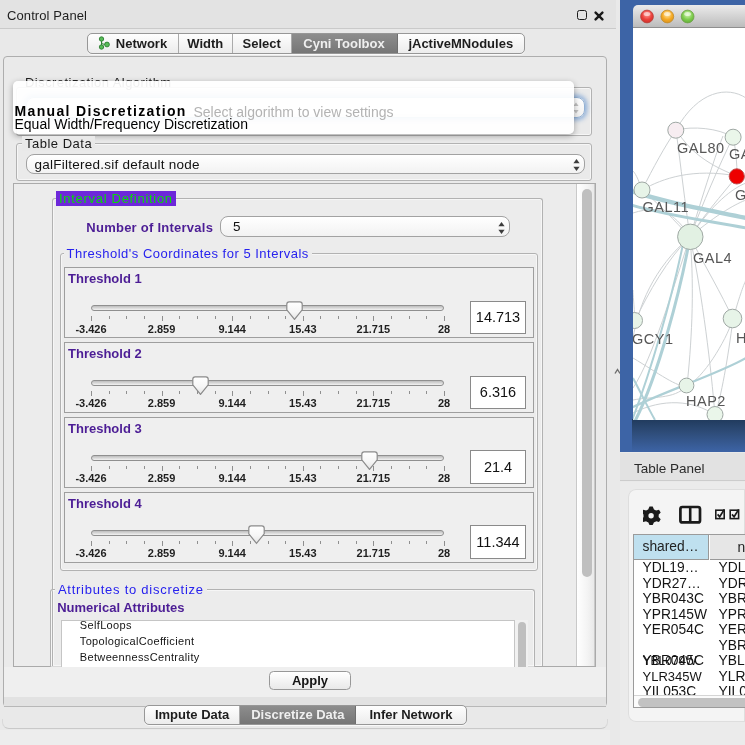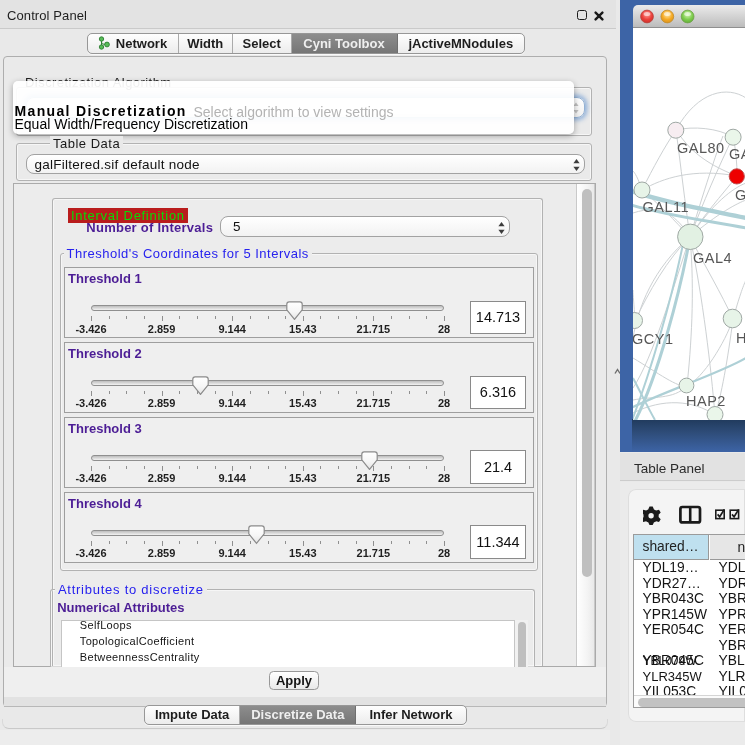--- a/index.html
+++ b/index.html
@@ -53,35 +53,35 @@
     <path d="M3 0.5 L5.6 4 H0.4 Z" fill="#c0c0c0"></path>
     <path d="M3 11.5 L0.4 8 H5.6 Z" fill="#c0c0c0"></path>
   </svg>
 
 <div class="abs" style="left:13px;top:81px;width:561px;height:53px;background:rgba(255,255,255,0.93);border-radius:5px;box-shadow:0 2px 6px rgba(0,0,0,0.32);"></div>
 <div class="abs" style="left:13px;top:88.2px;width:561px;height:16px;font-size:14px;line-height:16px;color:#b3b3b3;text-align:center;margin-top:16px;">Select algorithm to view settings</div>
 <div class="abs" style="left:14.5px;top:102.9px;font-size:14px;line-height:16px;font-weight:700;letter-spacing:1.35px;color:#000;">Manual Discretization</div>
 <div class="abs" style="left:14.5px;top:116px;font-size:14px;line-height:16px;color:#000;">Equal Width/Frequency Discretization</div>
 
 <div class="abs etch" style="left:16px;top:143px;width:576px;height:37.5px;"></div>
-<div class="glabel" style="left:22px;top:135.7px;color:#1a1a1a;letter-spacing:0.5px;margin-left:28px;">Table Data</div>
+<div class="glabel" style="left:22px;top:135.7px;color:#1a1a1a;letter-spacing:0.5px;">Table Data</div>
 <div class="combo" style="left:25.5px;top:154.4px;width:559.5px;height:19.8px;border-radius:8px;">
     <span style="position:absolute;left:8px;top:1.5px;letter-spacing:0.25px;">galFiltered.sif default node</span>
   </div>
 <svg class="abs" style="left:572.5px;top:158.5px;" width="7" height="12" viewBox="0 0 7 12">
     <path d="M3.5 0 L6.6 4.3 H0.4 Z" fill="#3c3c3c"></path>
     <path d="M3.5 12 L0.4 7.7 H6.6 Z" fill="#3c3c3c"></path>
   </svg>
 
 <div class="abs" style="left:13px;top:183px;width:583px;height:484px;border:1px solid #aaaaaa;background:#ececec;"></div>
 <div class="abs" style="left:576px;top:184px;width:19px;height:482px;background:linear-gradient(to right,#ffffff,#f4f4f4 60%,#e9e9e9);border-left:1px solid #c9c9c9;border-right:1px solid #c9c9c9;"></div>
 <div class="abs" style="left:581.5px;top:189px;width:10px;height:388px;background:#bfbfbf;border-radius:5.5px;"></div>
 
 <div class="abs etch" style="left:51.5px;top:198px;width:491px;height:468px;border-bottom:none;border-radius:3px 3px 0 0;"></div>
-<div class="glabel" style="left:68px;top:191.1px;color:#07dc07;background:#b91c1c;letter-spacing:0.7px;margin-top:17px;">Interval Definition</div>
+<div class="glabel" style="left:56px;top:191.1px;color:#07dc07;background:#6d28d9;letter-spacing:0.7px;">Interval Definition</div>
 <div class="abs bold13" style="left:86.3px;top:220.2px;letter-spacing:0.25px;">Number of Intervals</div>
 <div class="combo" style="left:220px;top:216px;width:290px;height:20.5px;border-radius:8px;">
     <span style="position:absolute;left:12px;top:2px;">5</span>
   </div>
 <svg class="abs" style="left:498px;top:221.5px;" width="7" height="12" viewBox="0 0 7 12">
     <path d="M3.5 0 L6.6 4.3 H0.4 Z" fill="#3c3c3c"></path>
     <path d="M3.5 12 L0.4 7.7 H6.6 Z" fill="#3c3c3c"></path>
   </svg>
 <div class="abs etch" style="left:60px;top:253px;width:478px;height:318px;"></div>
 <div class="glabel" style="left:63.5px;top:245.5px;color:#2722ee;background:#ececec;letter-spacing:0.5px;">Threshold's Coordinates for 5 Intervals</div>
@@ -253,21 +253,21 @@
 <div class="abs etch" style="left:49.5px;top:589px;width:485px;height:78px;border-bottom:none;border-radius:3px 3px 0 0;"></div>
 <div class="glabel" style="left:54.9px;top:581.7px;color:#2722ee;background:#ececec;letter-spacing:0.75px;">Attributes to discretize</div>
 <div class="abs bold13" style="left:57.2px;top:600.2px;">Numerical Attributes</div>
 <div class="abs" style="left:60.5px;top:620px;width:454.5px;height:46.5px;background:#ffffff;border:1px solid #c5c5c5;border-bottom:none;"></div>
 <div class="abs" style="left:515px;top:620px;width:13px;height:46.5px;background:#f1f1f1;"></div>
 <div class="abs" style="left:517.5px;top:622px;width:8.5px;height:44.5px;background:#bfbfbf;border-radius:4.5px 4.5px 0 0;"></div>
 <div class="abs" style="left:79.8px;top:617px;font-size:11px;color:#141414;line-height:16px;letter-spacing:0.35px;">SelfLoops<br>TopologicalCoefficient<br>BetweennessCentrality</div>
 
 <div class="abs" style="left:4px;top:667px;width:602px;height:30px;background:#efefef;"></div>
 <div class="abs" style="left:4px;top:697px;width:602px;height:9.5px;background:#e2e2e2;border-bottom:1px solid #b8b8b8;"></div>
-<div class="abs" style="left:269px;top:671.4px;width:50px;height:19.1px;background:linear-gradient(#ffffff,#e9e9e9);border:1px solid #989898;border-radius:4.5px;font-size:13px;font-weight:700;color:#141414;display:flex;align-items:center;justify-content:center;">Apply</div>
+<div class="abs" style="left:269px;top:671.4px;width:82px;height:19.1px;background:linear-gradient(#ffffff,#e9e9e9);border:1px solid #989898;border-radius:4.5px;font-size:13px;font-weight:700;color:#141414;display:flex;align-items:center;justify-content:center;">Apply</div>
 <div class="seg" style="left:144px;top:705px;width:322.6px;height:19.7px;">
  <div class="s" style="width:95.3px;">Impute Data</div>
  <div class="s sel" style="width:116px;">Discretize Data</div>
  <div class="s" style="flex:1;">Infer Network</div>
 </div>
 
 <div class="abs" style="left:620px;top:0;width:125px;height:452px;background:#3d64a6;"></div>
 <div class="abs" style="left:632px;top:419px;width:113px;height:33px;background:linear-gradient(#203a5c 0%,#2e4c78 40%,#3d64a6 100%);"></div>
 
 <div class="abs" style="left:632.5px;top:4.5px;width:113px;height:23px;background:linear-gradient(#ebebeb,#bcbcbc);border-bottom:1px solid #8f8f8f;border-radius:5px 0 0 0;"></div>

